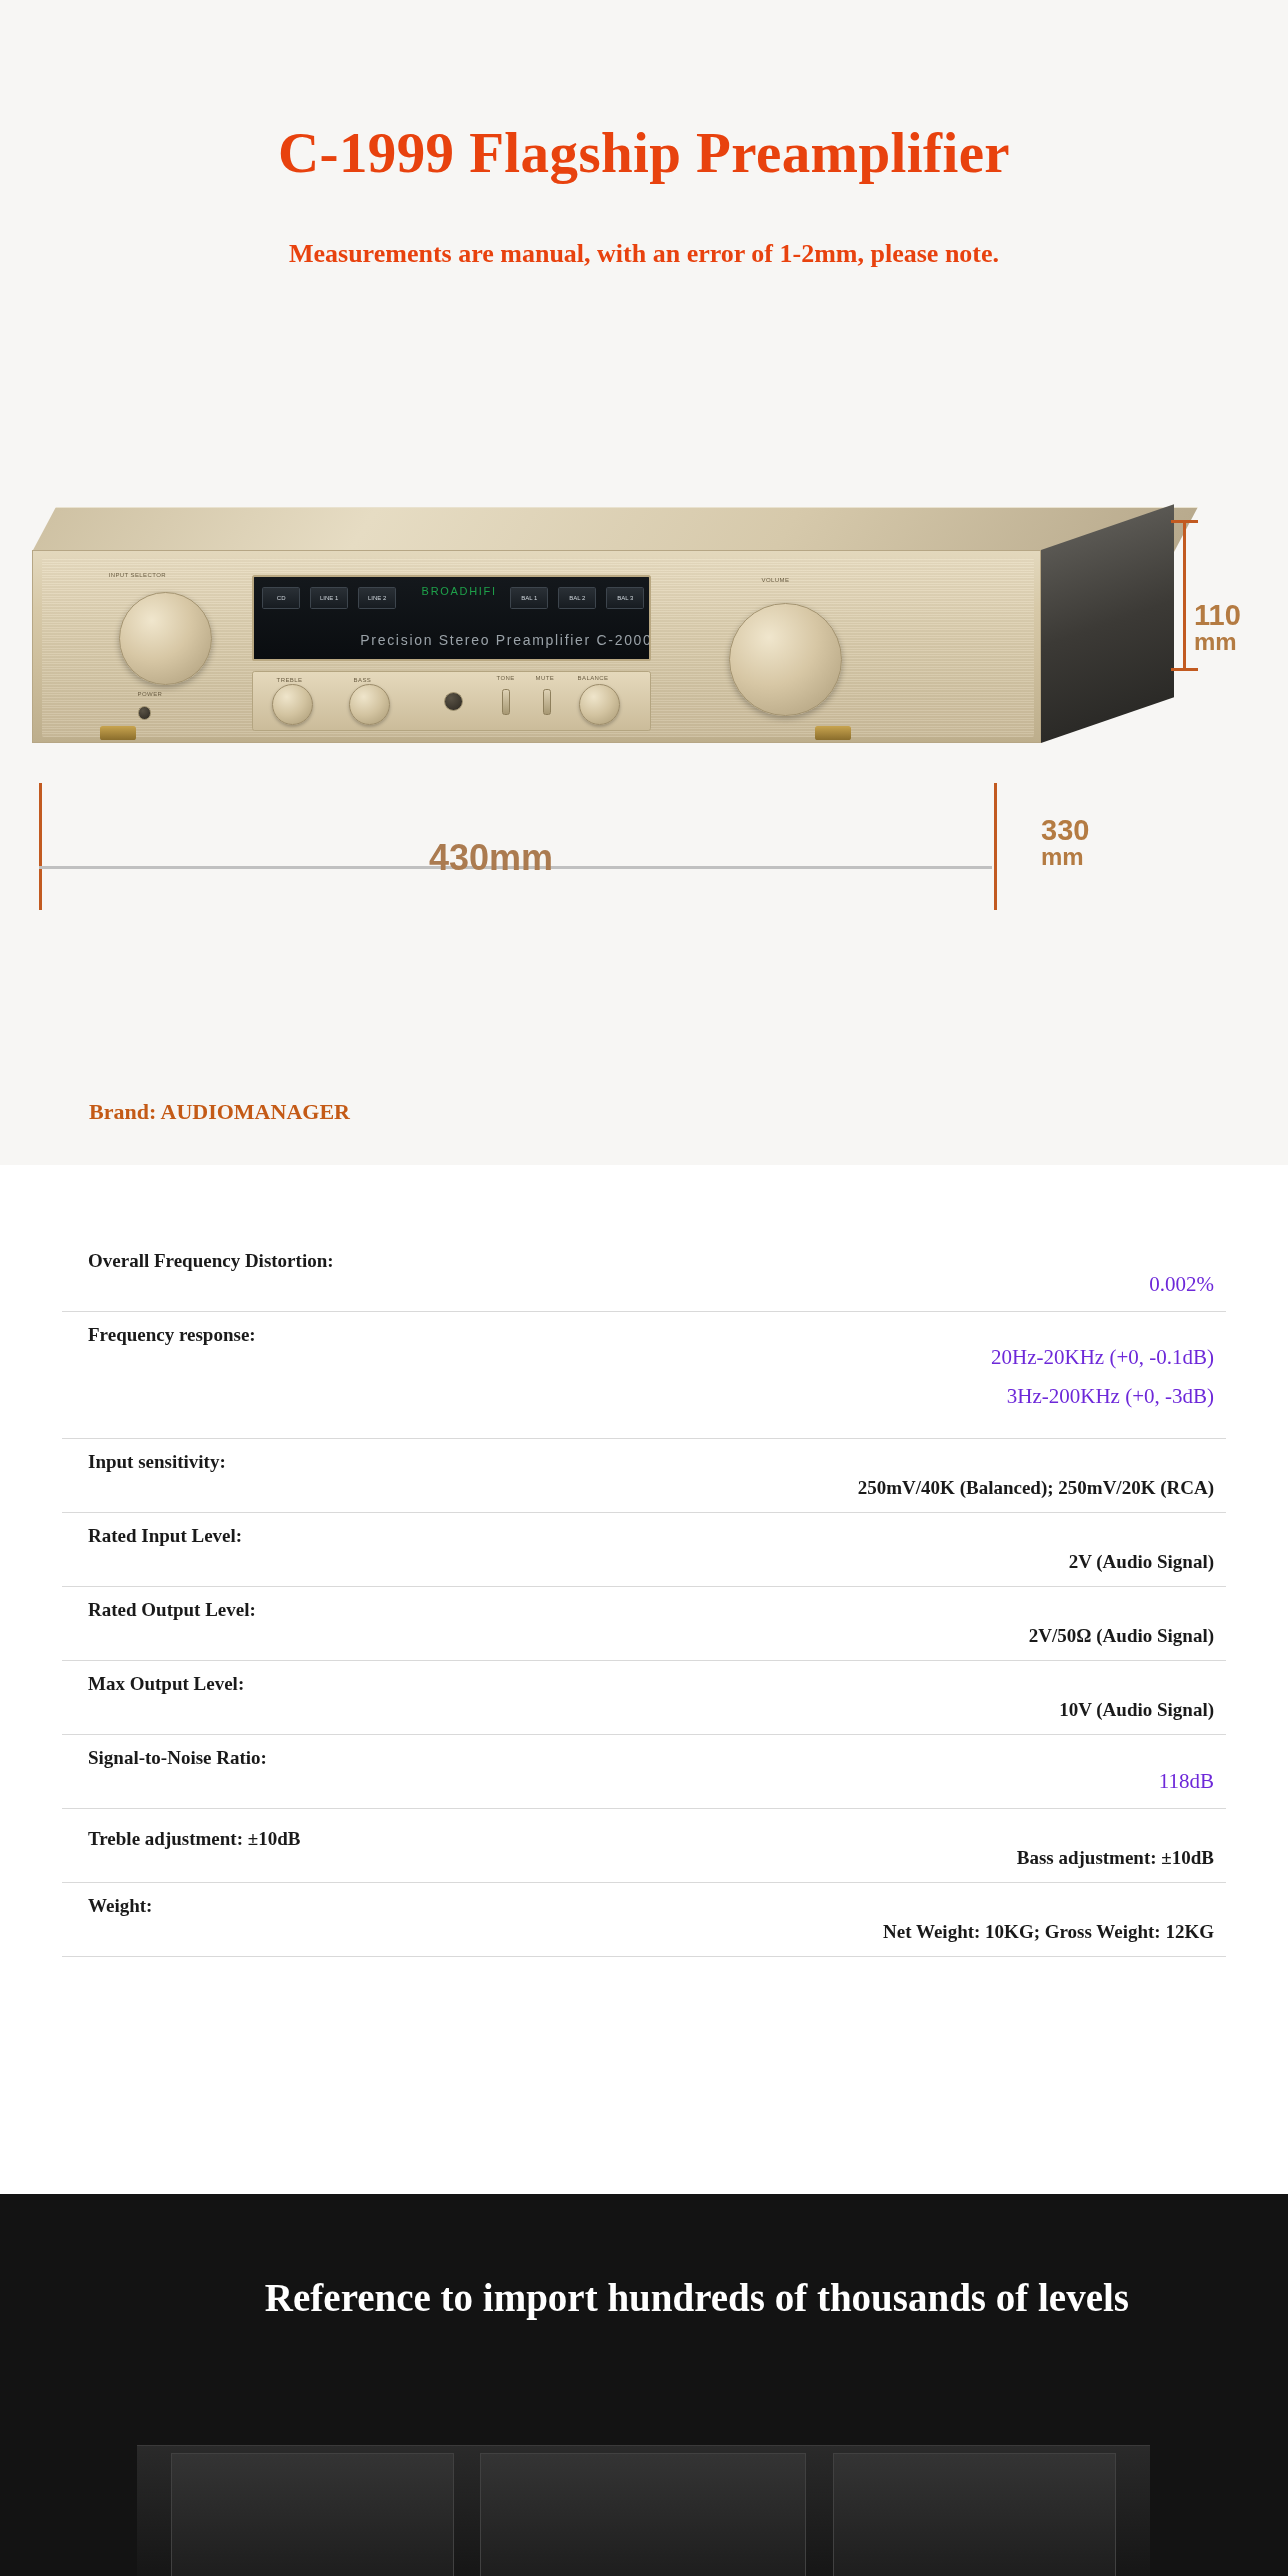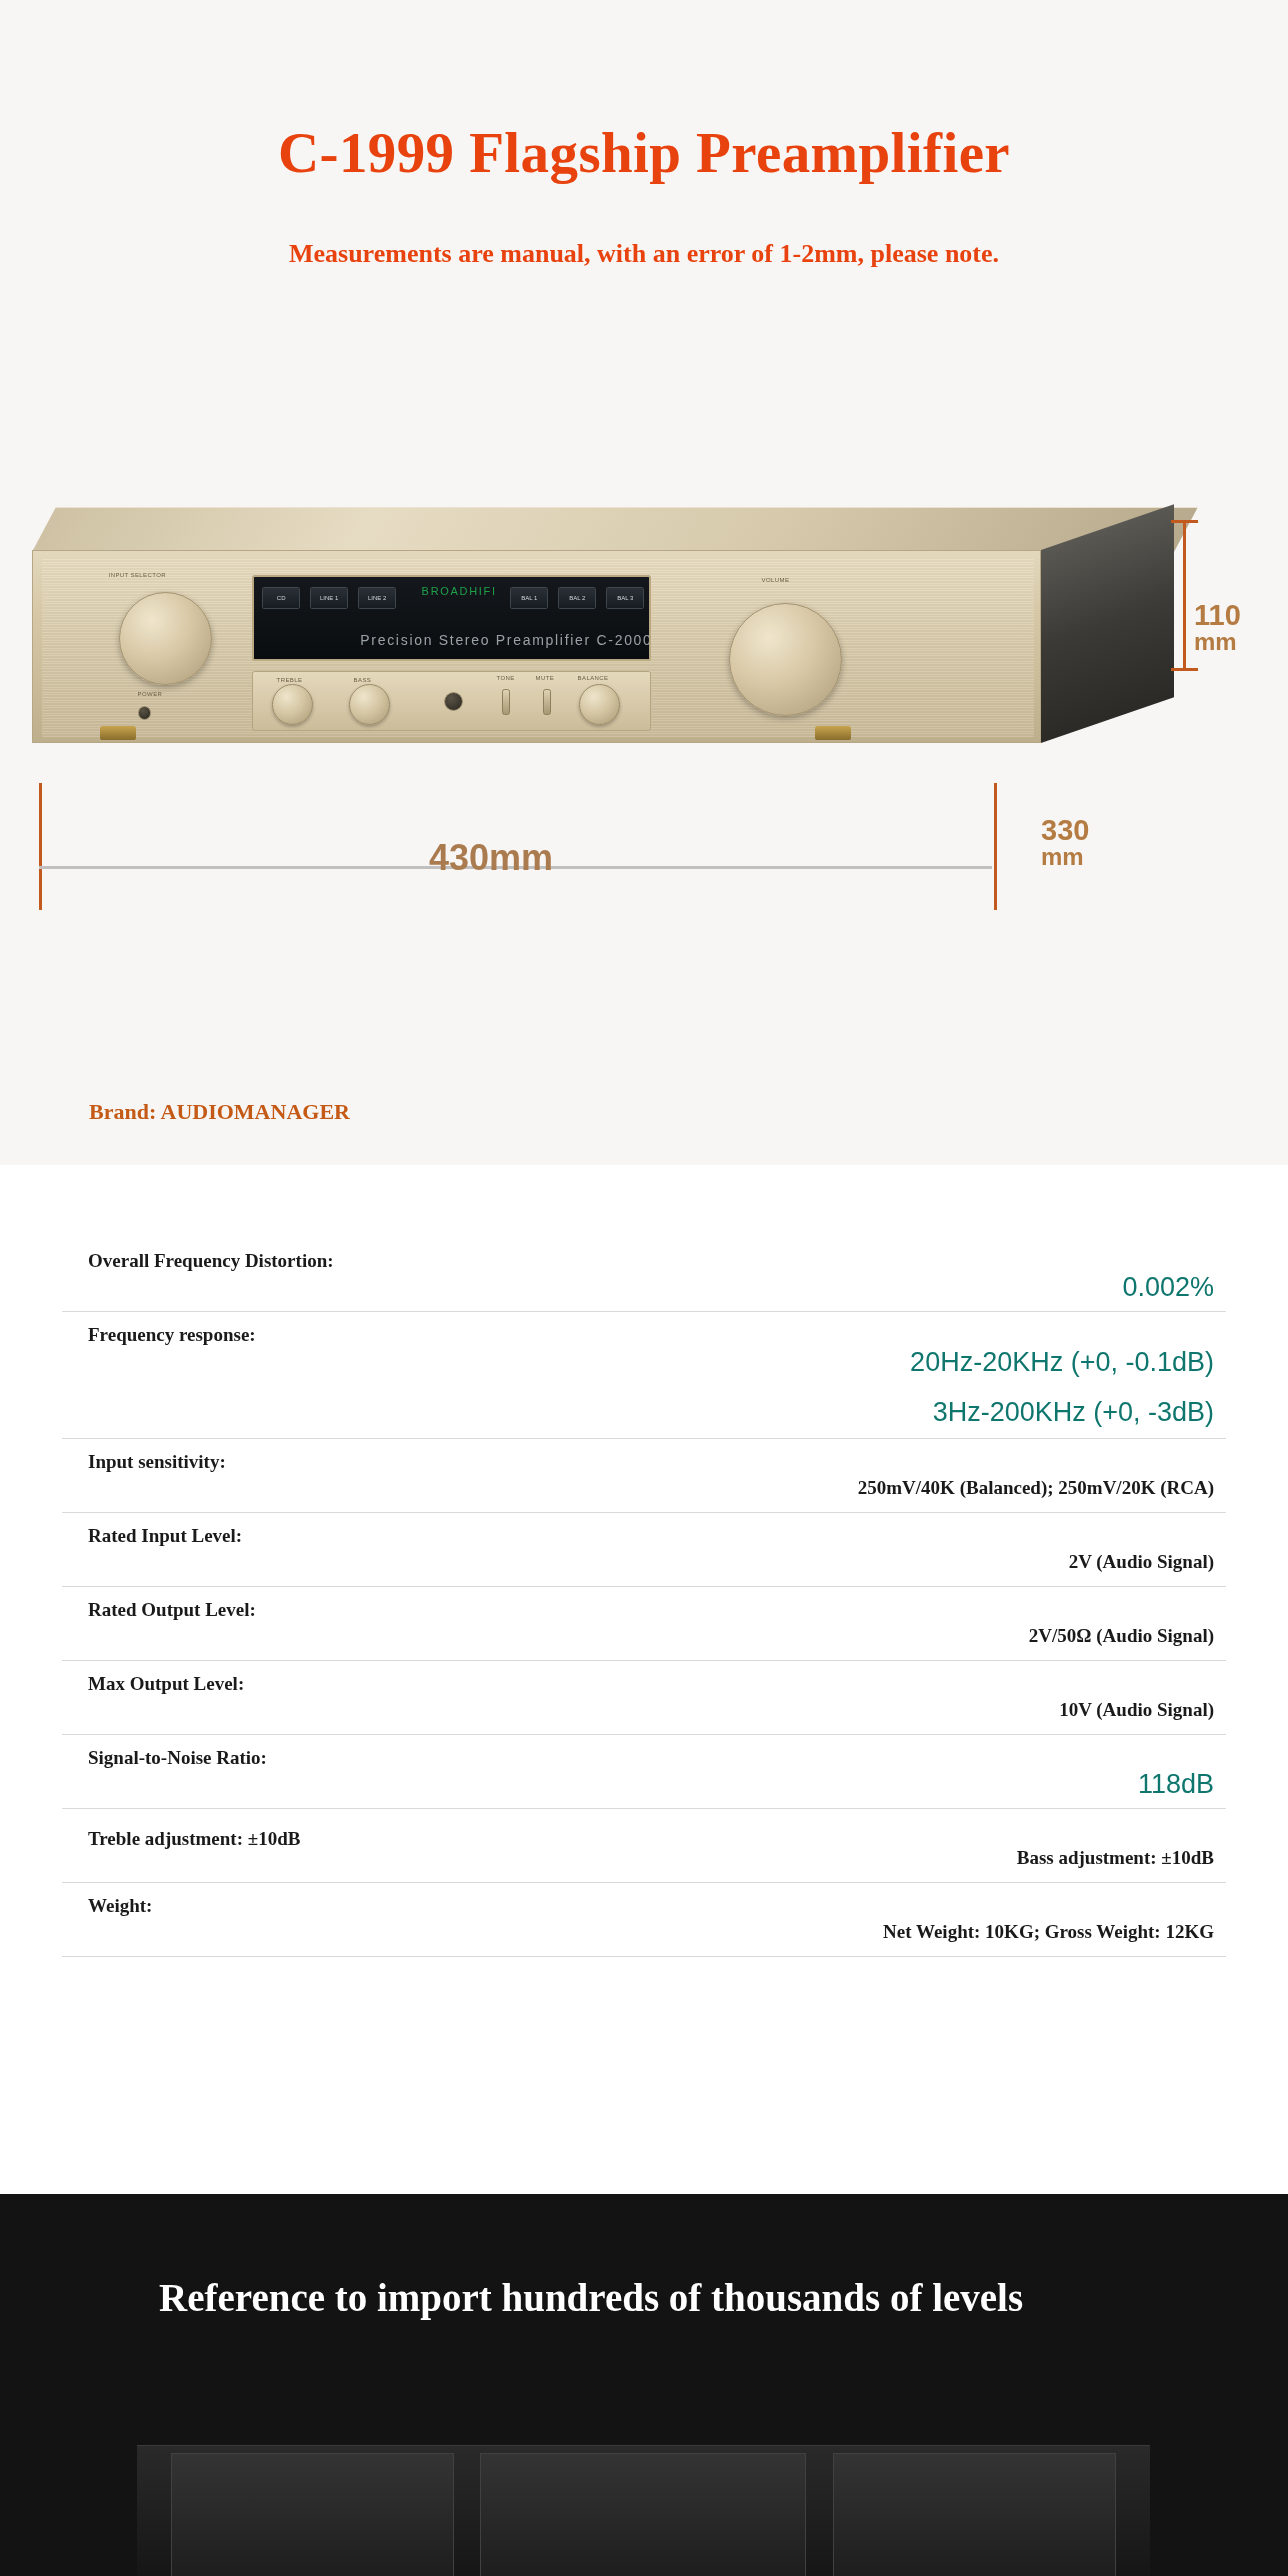--- a/index.html
+++ b/index.html
@@ -231,23 +231,23 @@
   }
   .spec-label {
     color: #1a1a1a;
     font-size: 19px;
     font-weight: bold;
     font-family: "Liberation Serif", serif;
     padding: 12px 0 0 26px;
     white-space: nowrap;
   }
   .spec-value {
-    color: #0f766e;
-    font-size: 27px;
-    font-family: Liberation Sans, sans-serif;
+    color: #6d28d9;
+    font-size: 21px;
+    font-family: Liberation Serif, serif;
     padding: 34px 12px 0 0;
     text-align: right;
   }
   .spec-value.bold-serif {
     color: #1a1a1a;
     font-size: 19px;
     font-weight: bold;
     font-family: "Liberation Serif", serif;
     padding-top: 38px;
   }
@@ -263,21 +263,21 @@
   .banner {
     position: absolute;
     left: 0; top: 2194px;
     width: 1288px; height: 382px;
     background: #131313;
     overflow: hidden;
   }
   .banner-title {
     position: relative;
     z-index: 3;
-    text-align: left;
+    text-align: right;
     color: #ffffff;
     font-size: 39px;
     font-weight: bold;
     line-height: 1.42;
     padding-top: 76px;
     font-family: "Liberation Serif", serif;
     width: 970px;
     margin: 0 auto;
   }
   .banner-rack {

